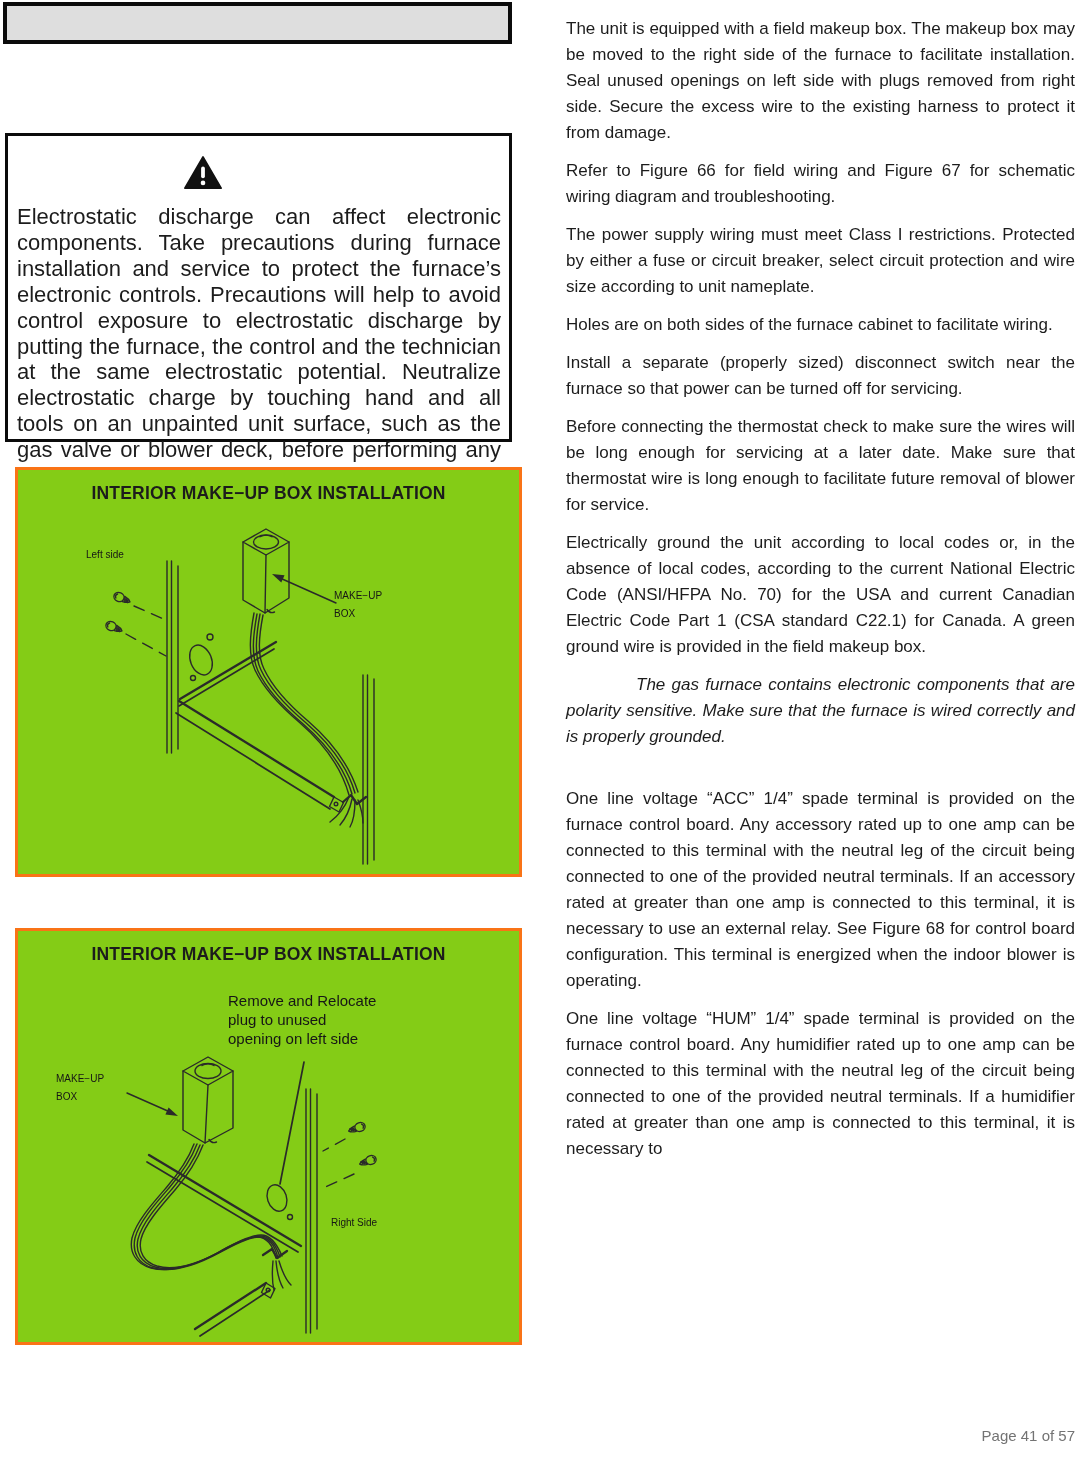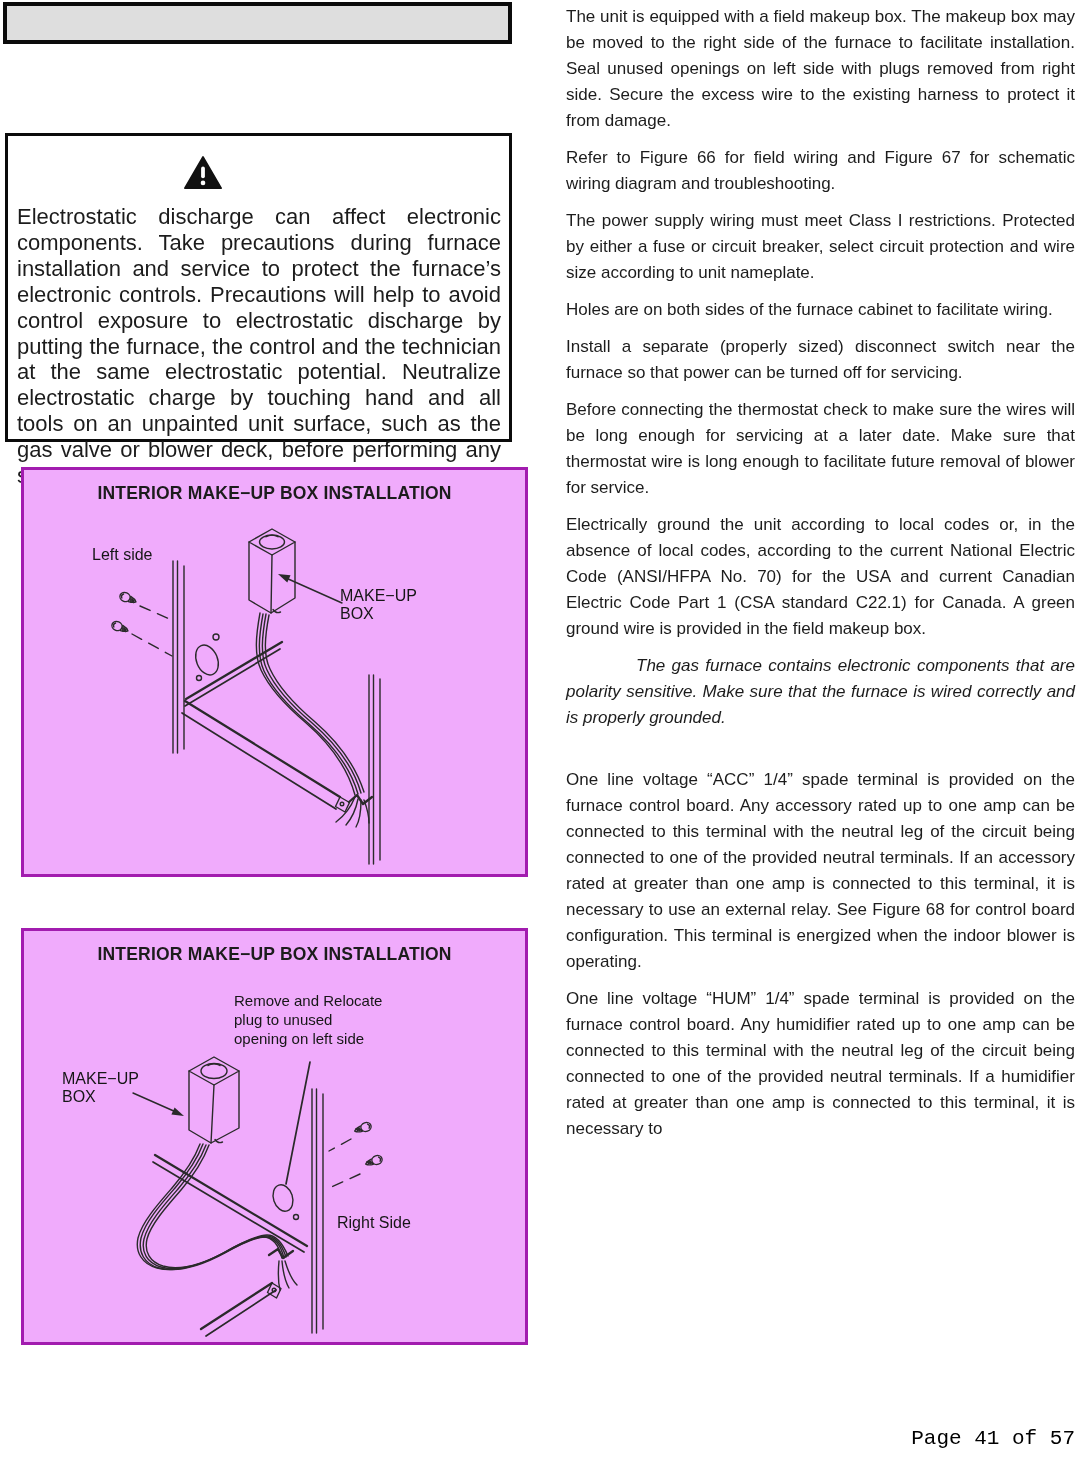--- a/index.html
+++ b/index.html
@@ -7,46 +7,46 @@
   .page{position:relative;width:1082px;height:1457px;background:#fff;overflow:hidden;}
 
   
   .redacted-header{position:absolute;left:3px;top:2px;width:501px;height:34px;
     background:#dedede;border:4px solid #0b0b0b;}
   .warning-box{position:absolute;left:5px;top:133px;width:501px;height:303px;border:3px solid #0b0b0b;}
   .warn-icon{position:absolute;left:176px;top:20px;}
   .warn-text{position:absolute;left:9px;right:8px;top:68px;margin:0;
     font-size:22px;line-height:25.9px;text-align:justify;}
 
-  .figure-box{position:absolute;left:21px;width:501px;border:3px solid #a21caf;background:#f0abfc;}
+  .figure-box{position:absolute;left:15px;width:501px;border:3px solid #f97316;background:#84cc16;}
   .fig1{top:467px;height:404px;}
   .fig2{top:928px;height:411px;}
   .fig-title{position:absolute;top:13px;left:0;right:0;text-align:center;
     font-weight:bold;font-size:17.5px;letter-spacing:.2px;}
   .fig-svg{position:absolute;left:0;top:0;width:100%;height:100%;}
-  .fig-label{position:absolute;font-size:16px;line-height:18px;white-space:pre-line;color:#161616;}
+  .fig-label{position:absolute;font-size:10px;line-height:18px;white-space:pre-line;color:#161616;}
   .lbl-center{text-align:left;}
   .fig-caption{position:absolute;font-size:15px;line-height:19px;white-space:pre-line;
     text-align:left;color:#161616;}
 
   
   .fig-svg path,.fig-svg line,.fig-svg ellipse,.fig-svg circle,.fig-svg polyline{
     fill:none;stroke:#2a2a2a;stroke-width:1.4;stroke-linecap:round;stroke-linejoin:round;}
   .fig-svg .hv{stroke-width:2.3;}
   .fig-svg .md{stroke-width:1.7;}
   .fig-svg .dash{stroke-dasharray:11 8;}
   .fig-svg .fillhead{fill:#2a2a2a;stroke:none;}
 
   
   .col-right{position:absolute;left:566px;top:4px;width:509px;}
-  .col-right p{margin:0 0 11px 0;font-size:17px;line-height:26px;text-align:justify;}
+  .col-right p{margin:12px 0 11px 0;font-size:17px;line-height:26px;text-align:justify;}
   .col-right p.ital{font-style:italic;text-indent:70px;}
   .col-right p.big-gap{margin-top:36px;}
 
-  .footer{position:absolute;right:7px;top:1427px;font-size:21px;color:#000000;font-family:Liberation Mono, monospace;}
+  .footer{position:absolute;right:7px;top:1427px;font-size:15px;color:#737373;}
 </style>
 </head>
 <body>
 
 <div class="page">
 
   <div class="redacted-header"></div>
 
   <div class="warning-box">
     <svg class="warn-icon" width="38" height="34" viewBox="0 0 44 39">

